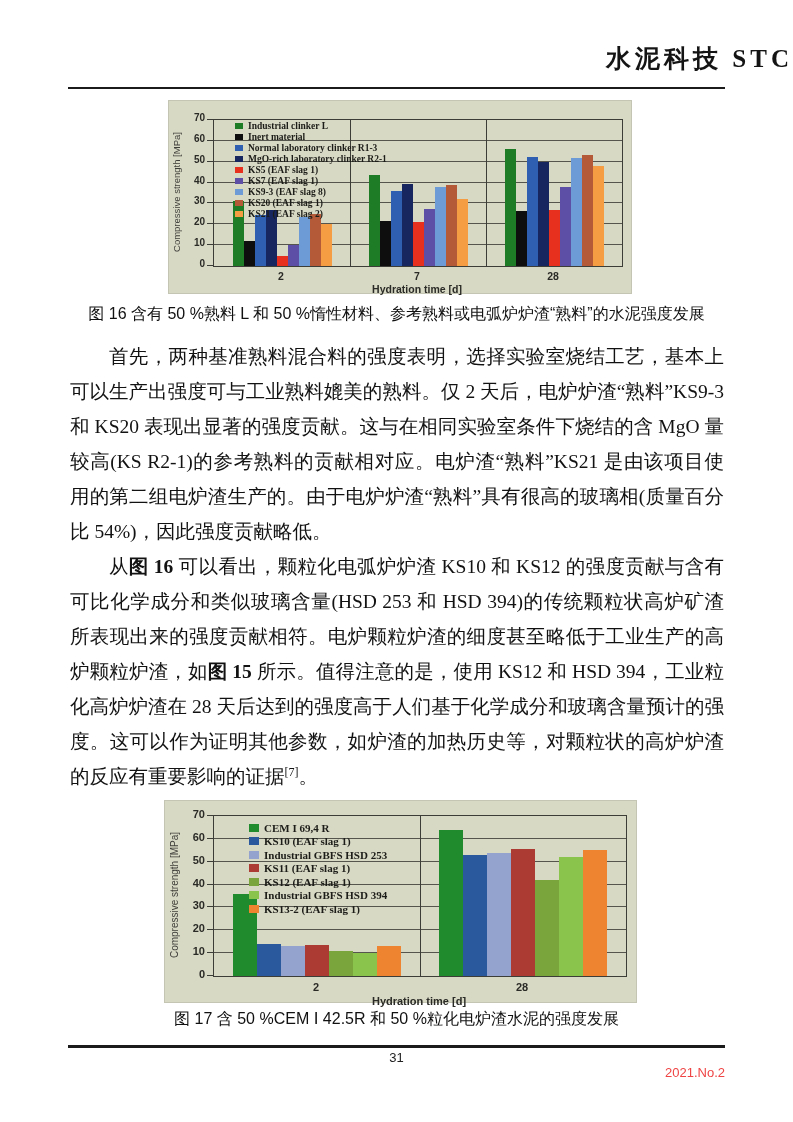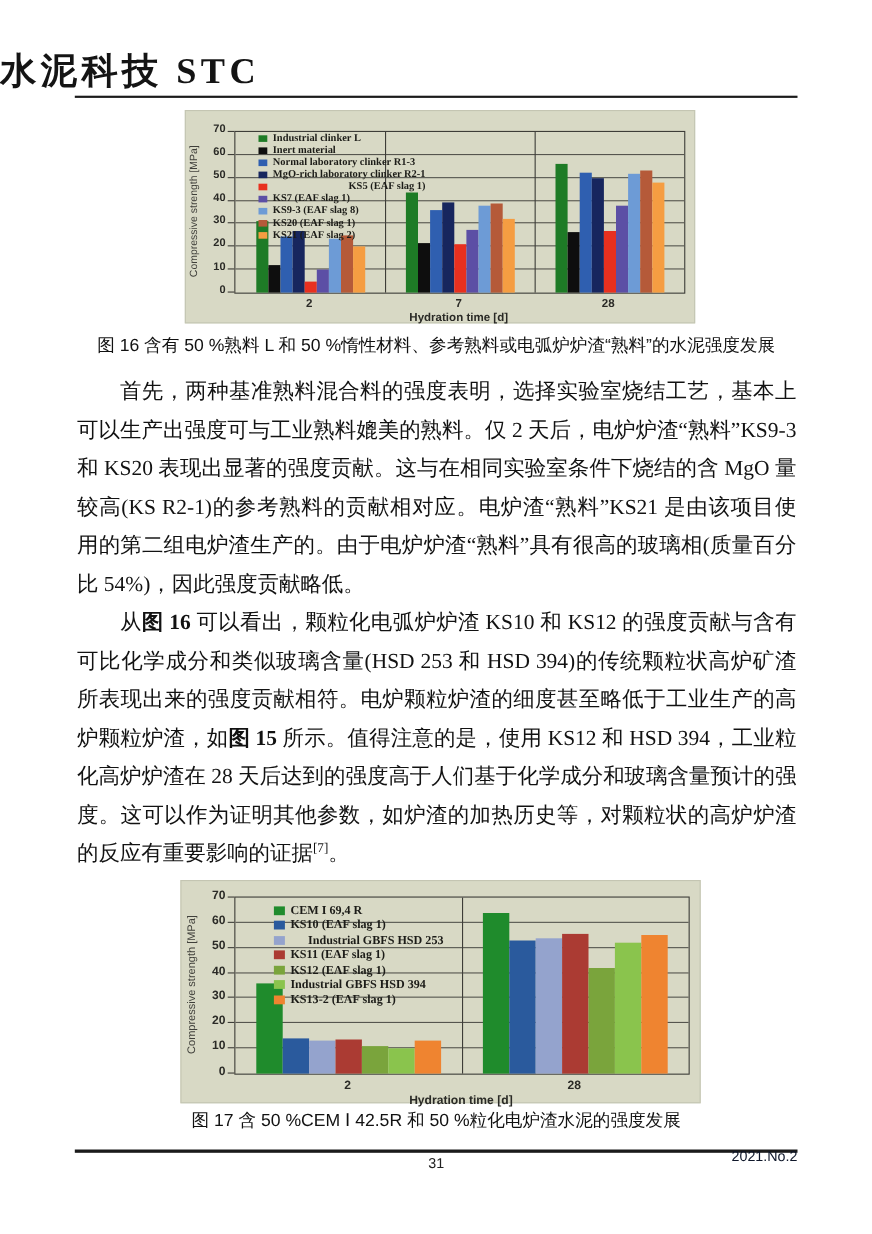--- a/index.html
+++ b/index.html
@@ -1,38 +1,38 @@
 <!DOCTYPE html>
 <html><head>
 <meta charset="utf-8">
 <style>
   html,body{margin:0;padding:0;}
   body{width:793px;height:1122px;background:#ffffff;position:relative;overflow:hidden;
        font-family:"Liberation Serif","DejaVu Serif",serif;color:#141414;}
-  .header-title{position:absolute;top:42px;left:0;width:100%;text-align:left;
-       font-size:33px;font-weight:bold;letter-spacing:4px;}
+  .header-title{position:absolute;top:42px;left:0;width:100%;text-align:right;
+       font-size:25px;font-weight:bold;letter-spacing:4px;}
   .header-rule{position:absolute;top:87px;left:68px;width:657px;height:2px;background:#1b1b1b;}
   .figure{position:absolute;background:#d8d9c5;border:1px solid #c4c5b2;}
   #figure-16{left:168px;top:100px;width:462px;height:192px;}
   #figure-17{left:164px;top:800px;width:471px;height:201px;}
   .caption{position:absolute;left:0;width:100%;text-align:center;
        font-family:"Liberation Sans","DejaVu Sans",sans-serif;font-size:16px;color:#111;}
   #caption-16{top:304px;}
   #caption-17{top:1009px;}
   .body-text{position:absolute;left:70px;width:654px;font-size:19.5px;line-height:35px;
        text-align:justify;text-indent:2em;color:#121212;}
   #para-1{top:339px;}
   #para-2{top:549px;}
   .body-text b{font-weight:bold;}
   .body-text sup{font-size:12px;line-height:0;vertical-align:super;}
   .footer-rule{position:absolute;top:1045px;left:68px;width:657px;height:2.5px;background:#1b1b1b;}
   .footer-page{position:absolute;top:1050px;left:0;width:100%;text-align:center;
        font-family:"Liberation Sans",sans-serif;font-size:13px;color:#222;}
-  .footer-issue{position:absolute;top:1043px;right:68px;
-       font-family:"Liberation Sans",sans-serif;font-size:13px;color:#0f172a;}
+  .footer-issue{position:absolute;top:1065px;right:68px;
+       font-family:"Liberation Sans",sans-serif;font-size:13px;color:#ef4444;}
   
   .chart-abs{position:absolute;font-family:"Liberation Sans","DejaVu Sans",sans-serif;}
   .plot{position:absolute;border:1px solid #3d3d38;}
   .gridline{position:absolute;left:0;right:0;height:1px;background:#55554e;}
   .vsep{position:absolute;top:0;bottom:0;width:1px;background:#3d3d38;}
   .bar-group{position:absolute;bottom:0;height:100%;display:flex;align-items:flex-end;justify-content:center;}
   .bar{flex:0 0 auto;}
   .ytick-label{position:absolute;text-align:right;font-weight:bold;color:#2a2a26;
        font-family:"Liberation Sans","DejaVu Sans",sans-serif;}
   .tick-mark{position:absolute;height:1px;background:#3d3d38;}
@@ -124,21 +124,21 @@
         <span>Inert material</span>
       </div>
       <div class="legend-item" style="height: 10.9px; font-size: 9.5px;">
         <span class="legend-swatch" style="width: 8px; height: 6px; background: rgb(47, 95, 176);"></span>
         <span>Normal laboratory clinker R1-3</span>
       </div>
       <div class="legend-item" style="height: 10.9px; font-size: 9.5px;">
         <span class="legend-swatch" style="width: 8px; height: 6px; background: rgb(23, 38, 94);"></span>
         <span>MgO-rich laboratory clinker R2-1</span>
       </div>
-      <div class="legend-item" style="height: 10.9px; font-size: 9.5px; justify-content: space-between;">
+      <div class="legend-item" style="height: 10.9px; font-size: 9.5px;">
         <span class="legend-swatch" style="width: 8px; height: 6px; background: rgb(232, 48, 31);"></span>
         <span>KS5 (EAF slag 1)</span>
       </div>
       <div class="legend-item" style="height: 10.9px; font-size: 9.5px;">
         <span class="legend-swatch" style="width: 8px; height: 6px; background: rgb(92, 79, 165);"></span>
         <span>KS7 (EAF slag 1)</span>
       </div>
       <div class="legend-item" style="height: 10.9px; font-size: 9.5px;">
         <span class="legend-swatch" style="width: 8px; height: 6px; background: rgb(109, 155, 214);"></span>
         <span>KS9-3 (EAF slag 8)</span>
@@ -208,21 +208,21 @@
     <div class="chart-abs xaxis-label" style="left: 48px; top: 194px; width: 412px; font-size: 11px;">Hydration time [d]</div>
     <div class="legend" style="left: 84px; top: 20px;">
       <div class="legend-item" style="height: 13.5px; font-size: 11px;">
         <span class="legend-swatch" style="width: 10px; height: 8px; background: rgb(31, 139, 44);"></span>
         <span>CEM I 69,4 R</span>
       </div>
       <div class="legend-item" style="height: 13.5px; font-size: 11px;">
         <span class="legend-swatch" style="width: 10px; height: 8px; background: rgb(42, 90, 157);"></span>
         <span>KS10 (EAF slag 1)</span>
       </div>
-      <div class="legend-item" style="height: 13.5px; font-size: 11px; gap: 16px;">
+      <div class="legend-item" style="height: 13.5px; font-size: 11px;">
         <span class="legend-swatch" style="width: 10px; height: 8px; background: rgb(148, 163, 205);"></span>
         <span>Industrial GBFS HSD 253</span>
       </div>
       <div class="legend-item" style="height: 13.5px; font-size: 11px;">
         <span class="legend-swatch" style="width: 10px; height: 8px; background: rgb(171, 59, 51);"></span>
         <span>KS11 (EAF slag 1)</span>
       </div>
       <div class="legend-item" style="height: 13.5px; font-size: 11px;">
         <span class="legend-swatch" style="width: 10px; height: 8px; background: rgb(122, 164, 60);"></span>
         <span>KS12 (EAF slag 1)</span>

